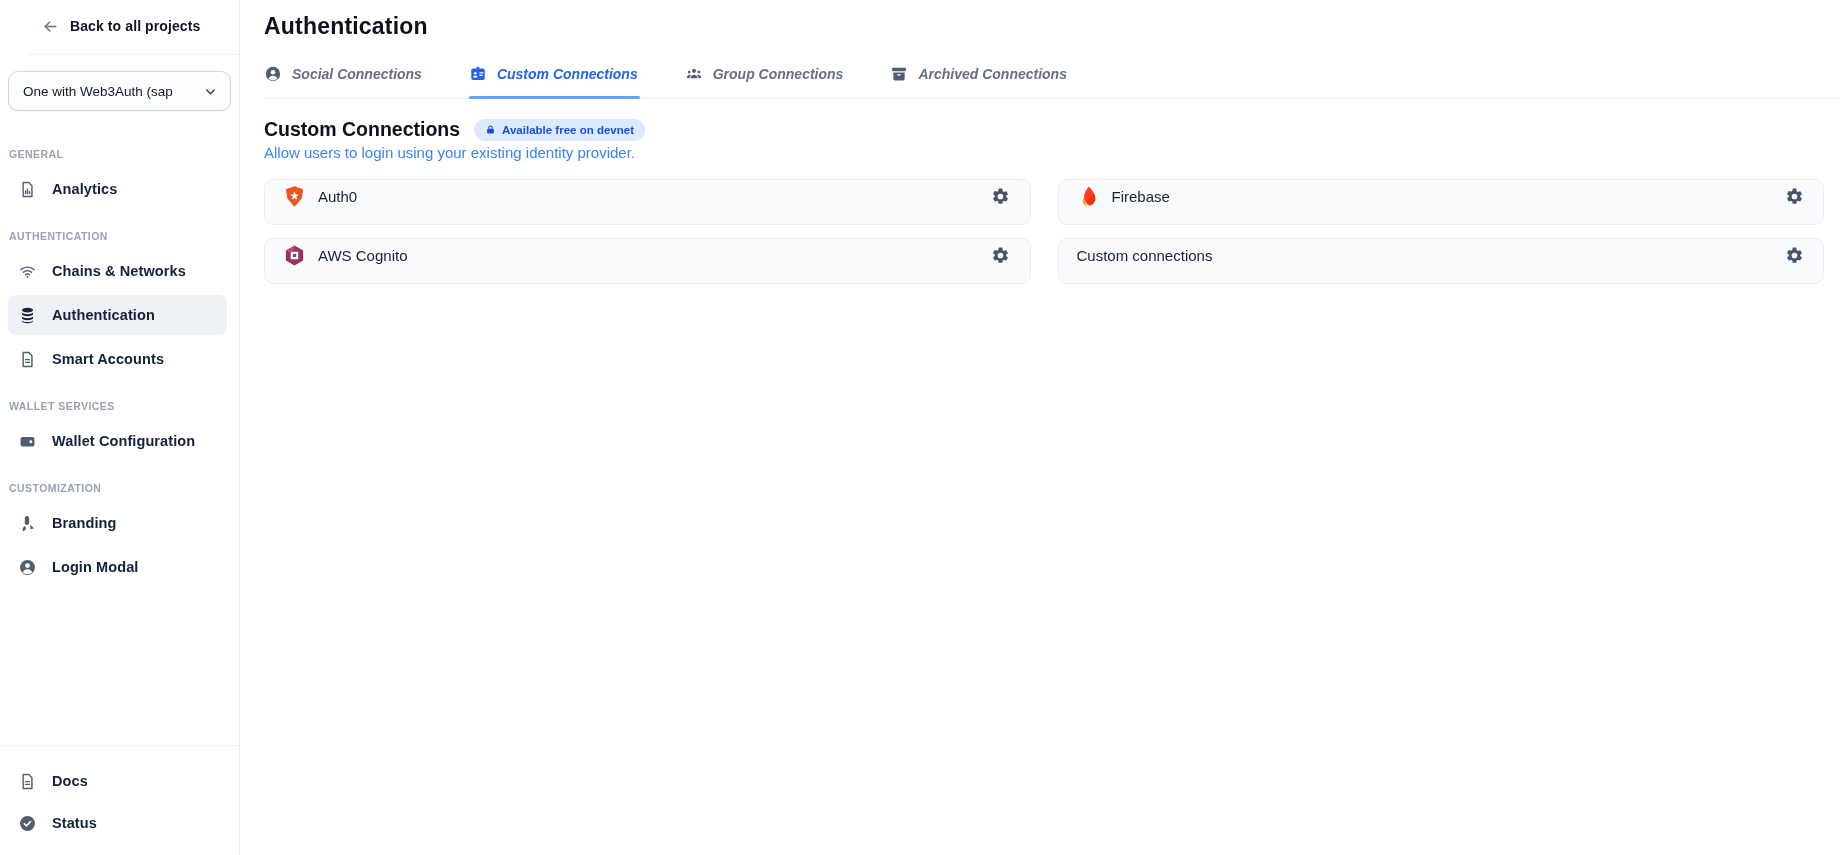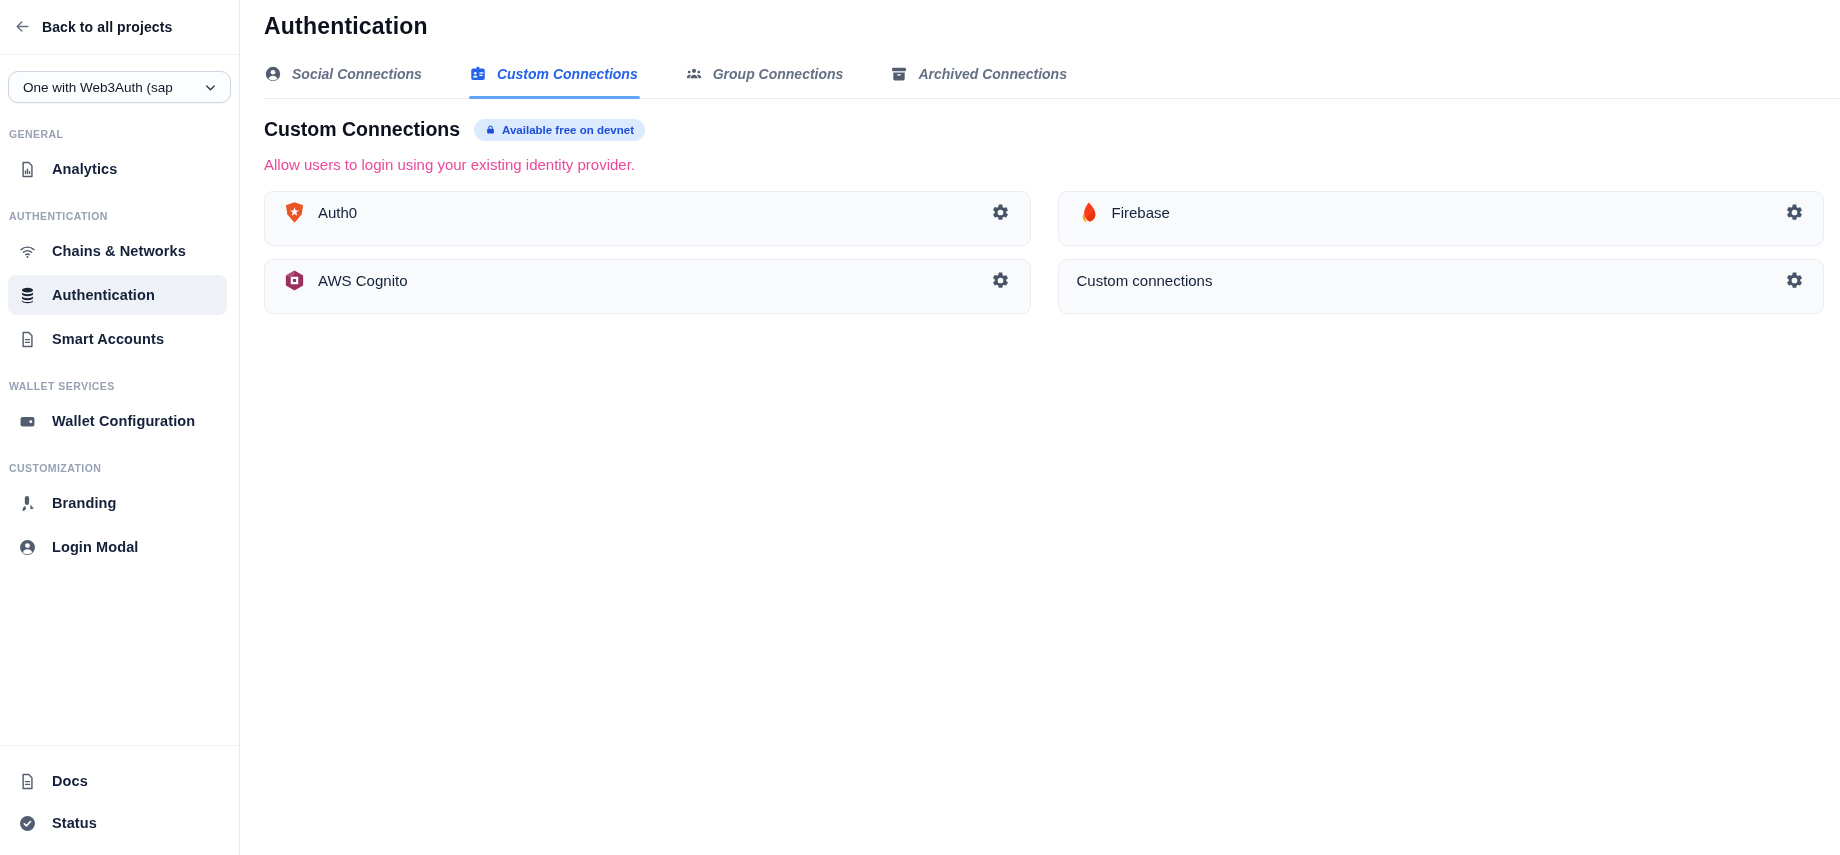--- a/index.html
+++ b/index.html
@@ -13,30 +13,31 @@
   .app { display: flex; width: 100%; height: 100%; }
 
   
   .sidebar {
     width: 240px; min-width: 240px; height: 100%;
     border-right: 1px solid #e7ebf0;
     display: flex; flex-direction: column;
     background: #ffffff;
   }
   .back-row {
-    display: flex; align-items: center; gap: 11px;
+    display: flex; gap: 11px;
     padding: 18px 16px 19px 14px;
     border-bottom: 1px solid #eef1f5;
     cursor: pointer;
+    margin-left: 28px;
   }
   .back-row .arrow { color: #667085; display: flex; }
   .back-label { font-size: 14px; font-weight: 700; color: #101828; letter-spacing: .1px; }
 
   .project-select {
-    margin: 16px 8px 0 8px; height: 32px;
+    margin: 16px 8px 12px 8px; height: 40px;
     border: 1px solid #cdd5df; border-radius: 10px;
     background: #fcfdfe;
     display: flex; align-items: center; gap: 8px;
     padding: 0 12px 0 14px;
     font-size: 13.5px; color: #101828;
     cursor: pointer;
     box-shadow: 0 1px 2px rgba(16,24,40,.04);
   }
   .project-select .value { flex: 1; white-space: nowrap; overflow: hidden; }
   .project-select .chev { color: #344054; display: flex; }
@@ -85,29 +86,29 @@
   .content { padding-right: 16px; }
   .section-head { display: flex; align-items: center; gap: 14px; margin-top: 19px; }
   .section-heading { font-size: 19.5px; font-weight: 700; color: #0c111d; }
   .badge {
     display: inline-flex; gap: 6px;
     background: #dbeafe; color: #1d4ed8;
     font-size: 11.5px; font-weight: 700;
     padding: 5px 11px; border-radius: 999px;
   }
   .badge .bi { width: 11px; height: 11px; display: flex; }
-  .subtitle { margin-top: 15px; font-size: 15px; color: #ec4899; }
+  .subtitle { margin-top: 3px; font-size: 15px; color: #3b82f6; }
 
   .cards {
     margin-top: 18px;
     display: grid; grid-template-columns: 1fr 1fr;
     column-gap: 27px; row-gap: 13px;
   }
   .card {
-    height: 55px;
+    height: 46px;
     background: #f8fafc;
     border: 1px solid #eaeef4;
     border-radius: 9px;
     display: flex; align-items: center;
     padding: 0 12px 12px 18px;
   }
   .card .logo { width: 23px; height: 23px; display: flex; flex-shrink: 0; margin-right: 12px; }
   .card .card-name { font-size: 15px; font-weight: 500; color: #15203a; flex: 1; }
   .gear-btn {
     background: none; border: none; cursor: pointer;

